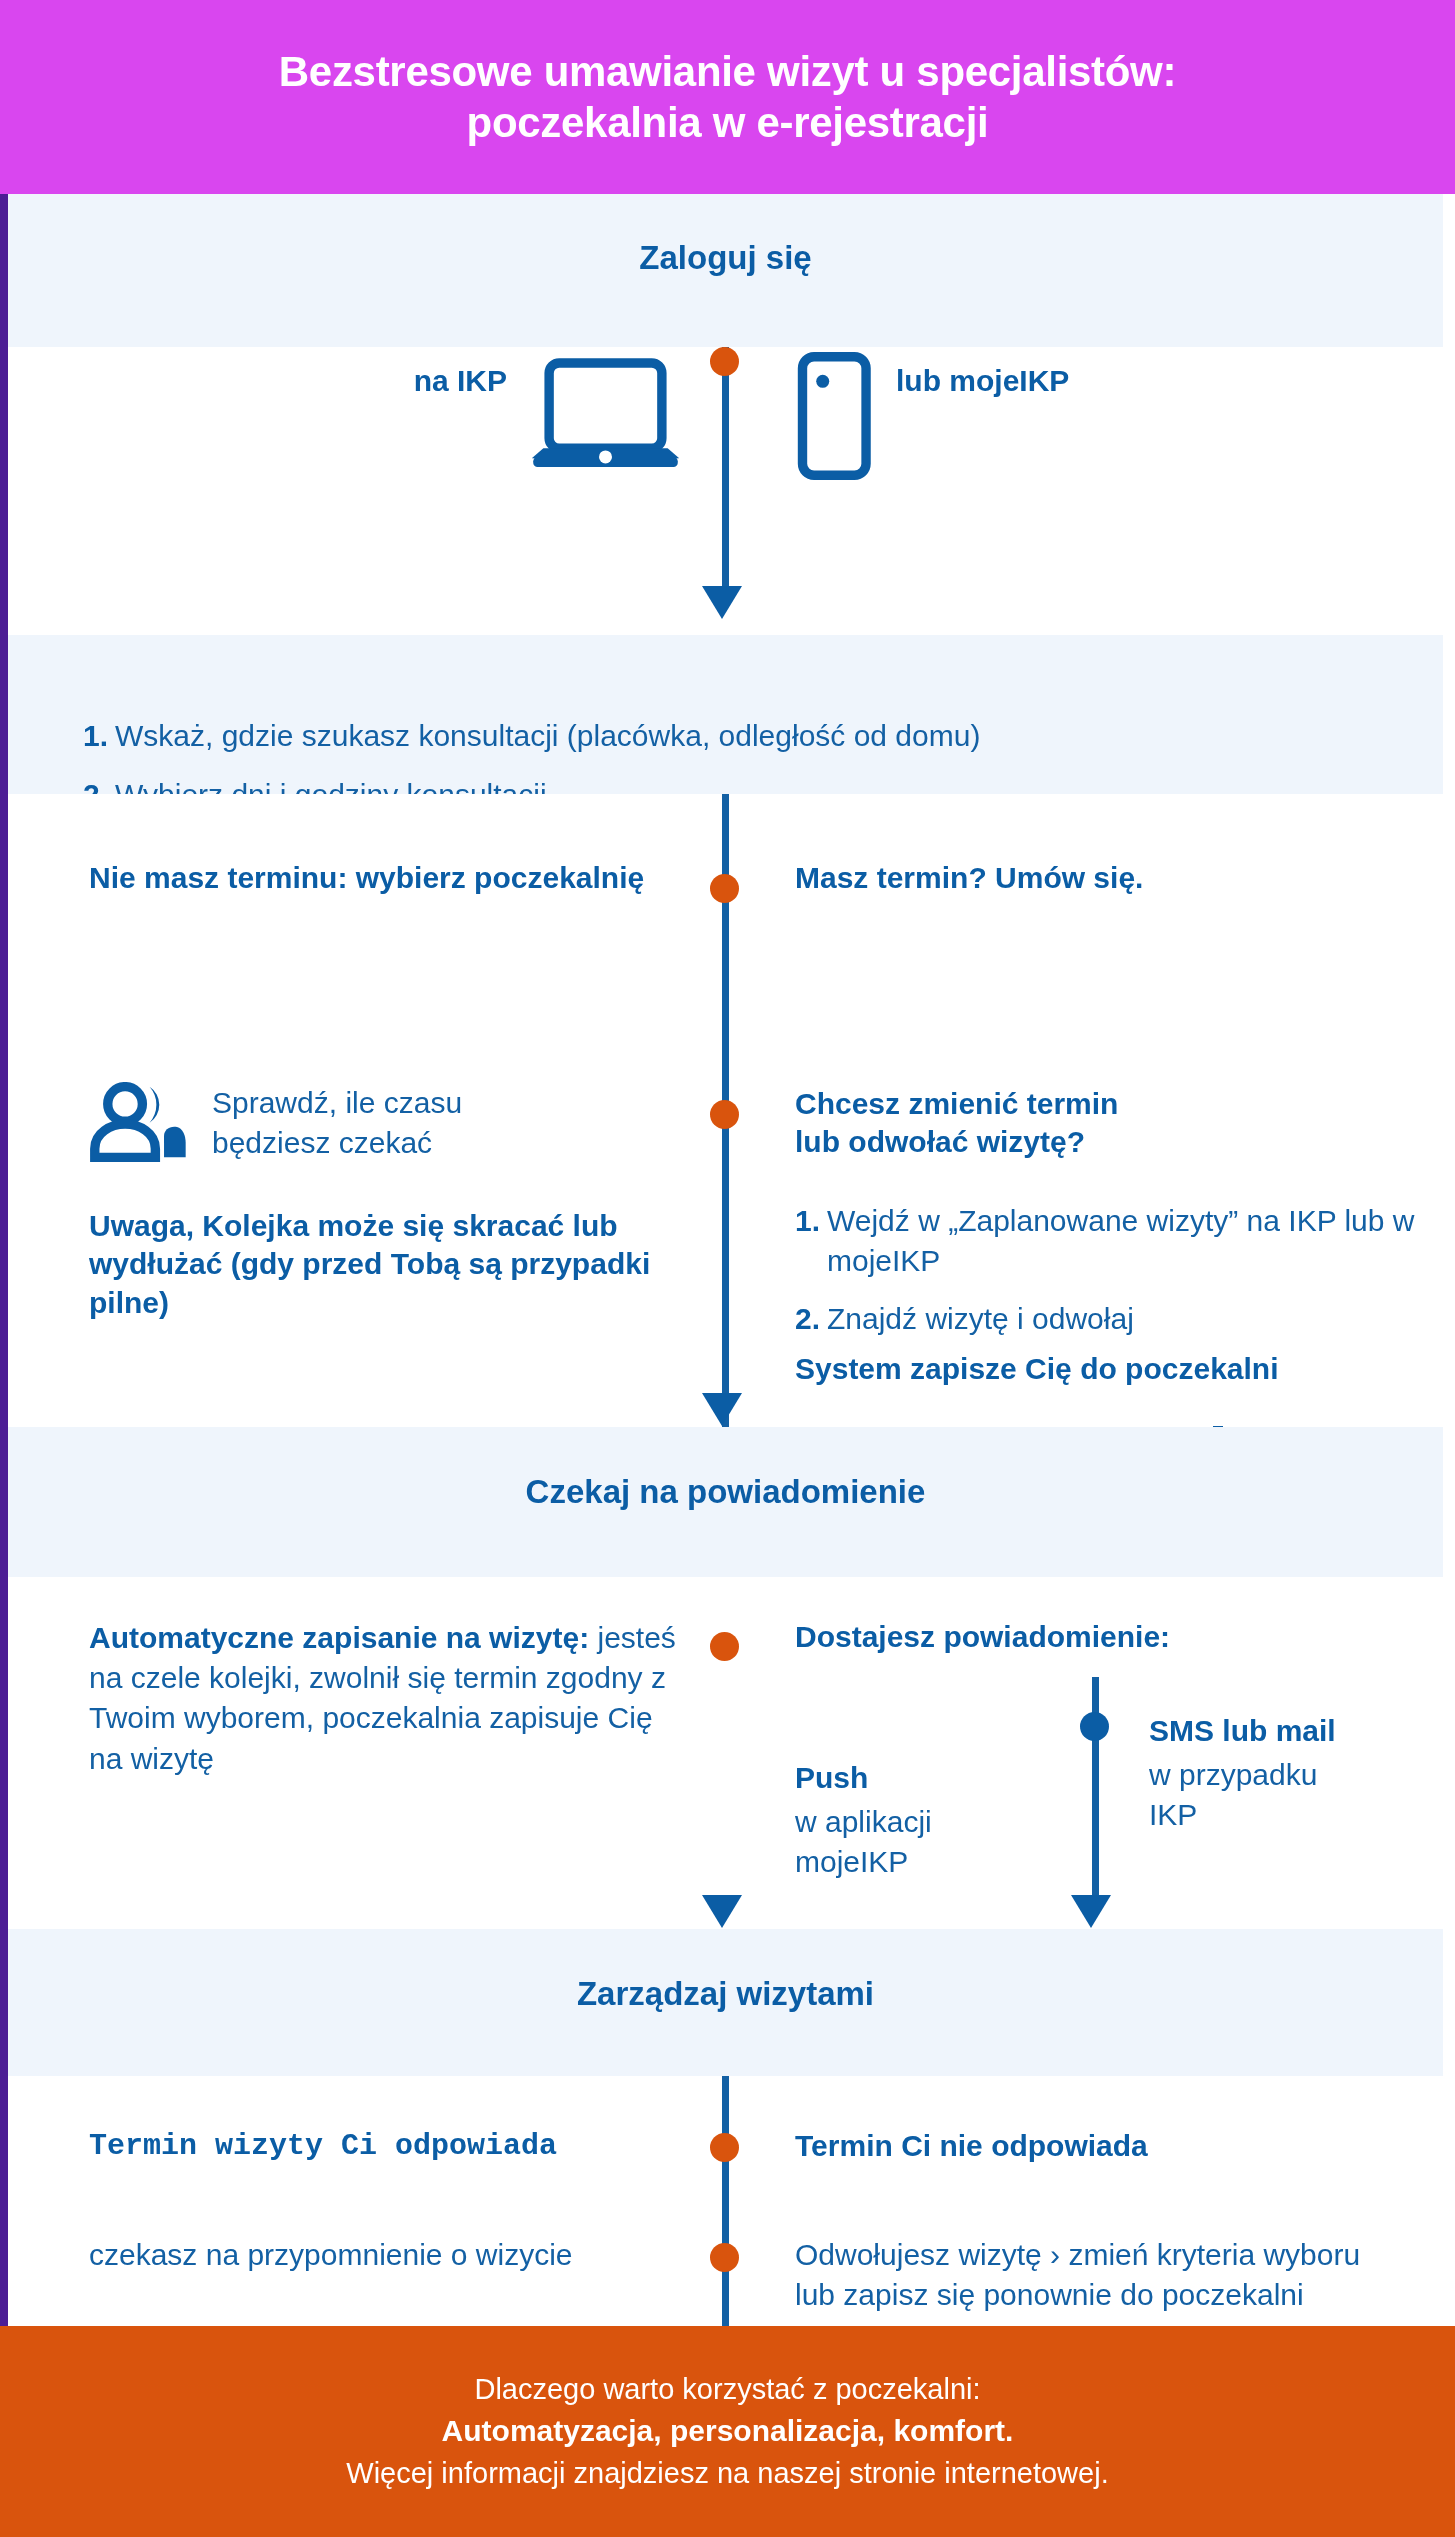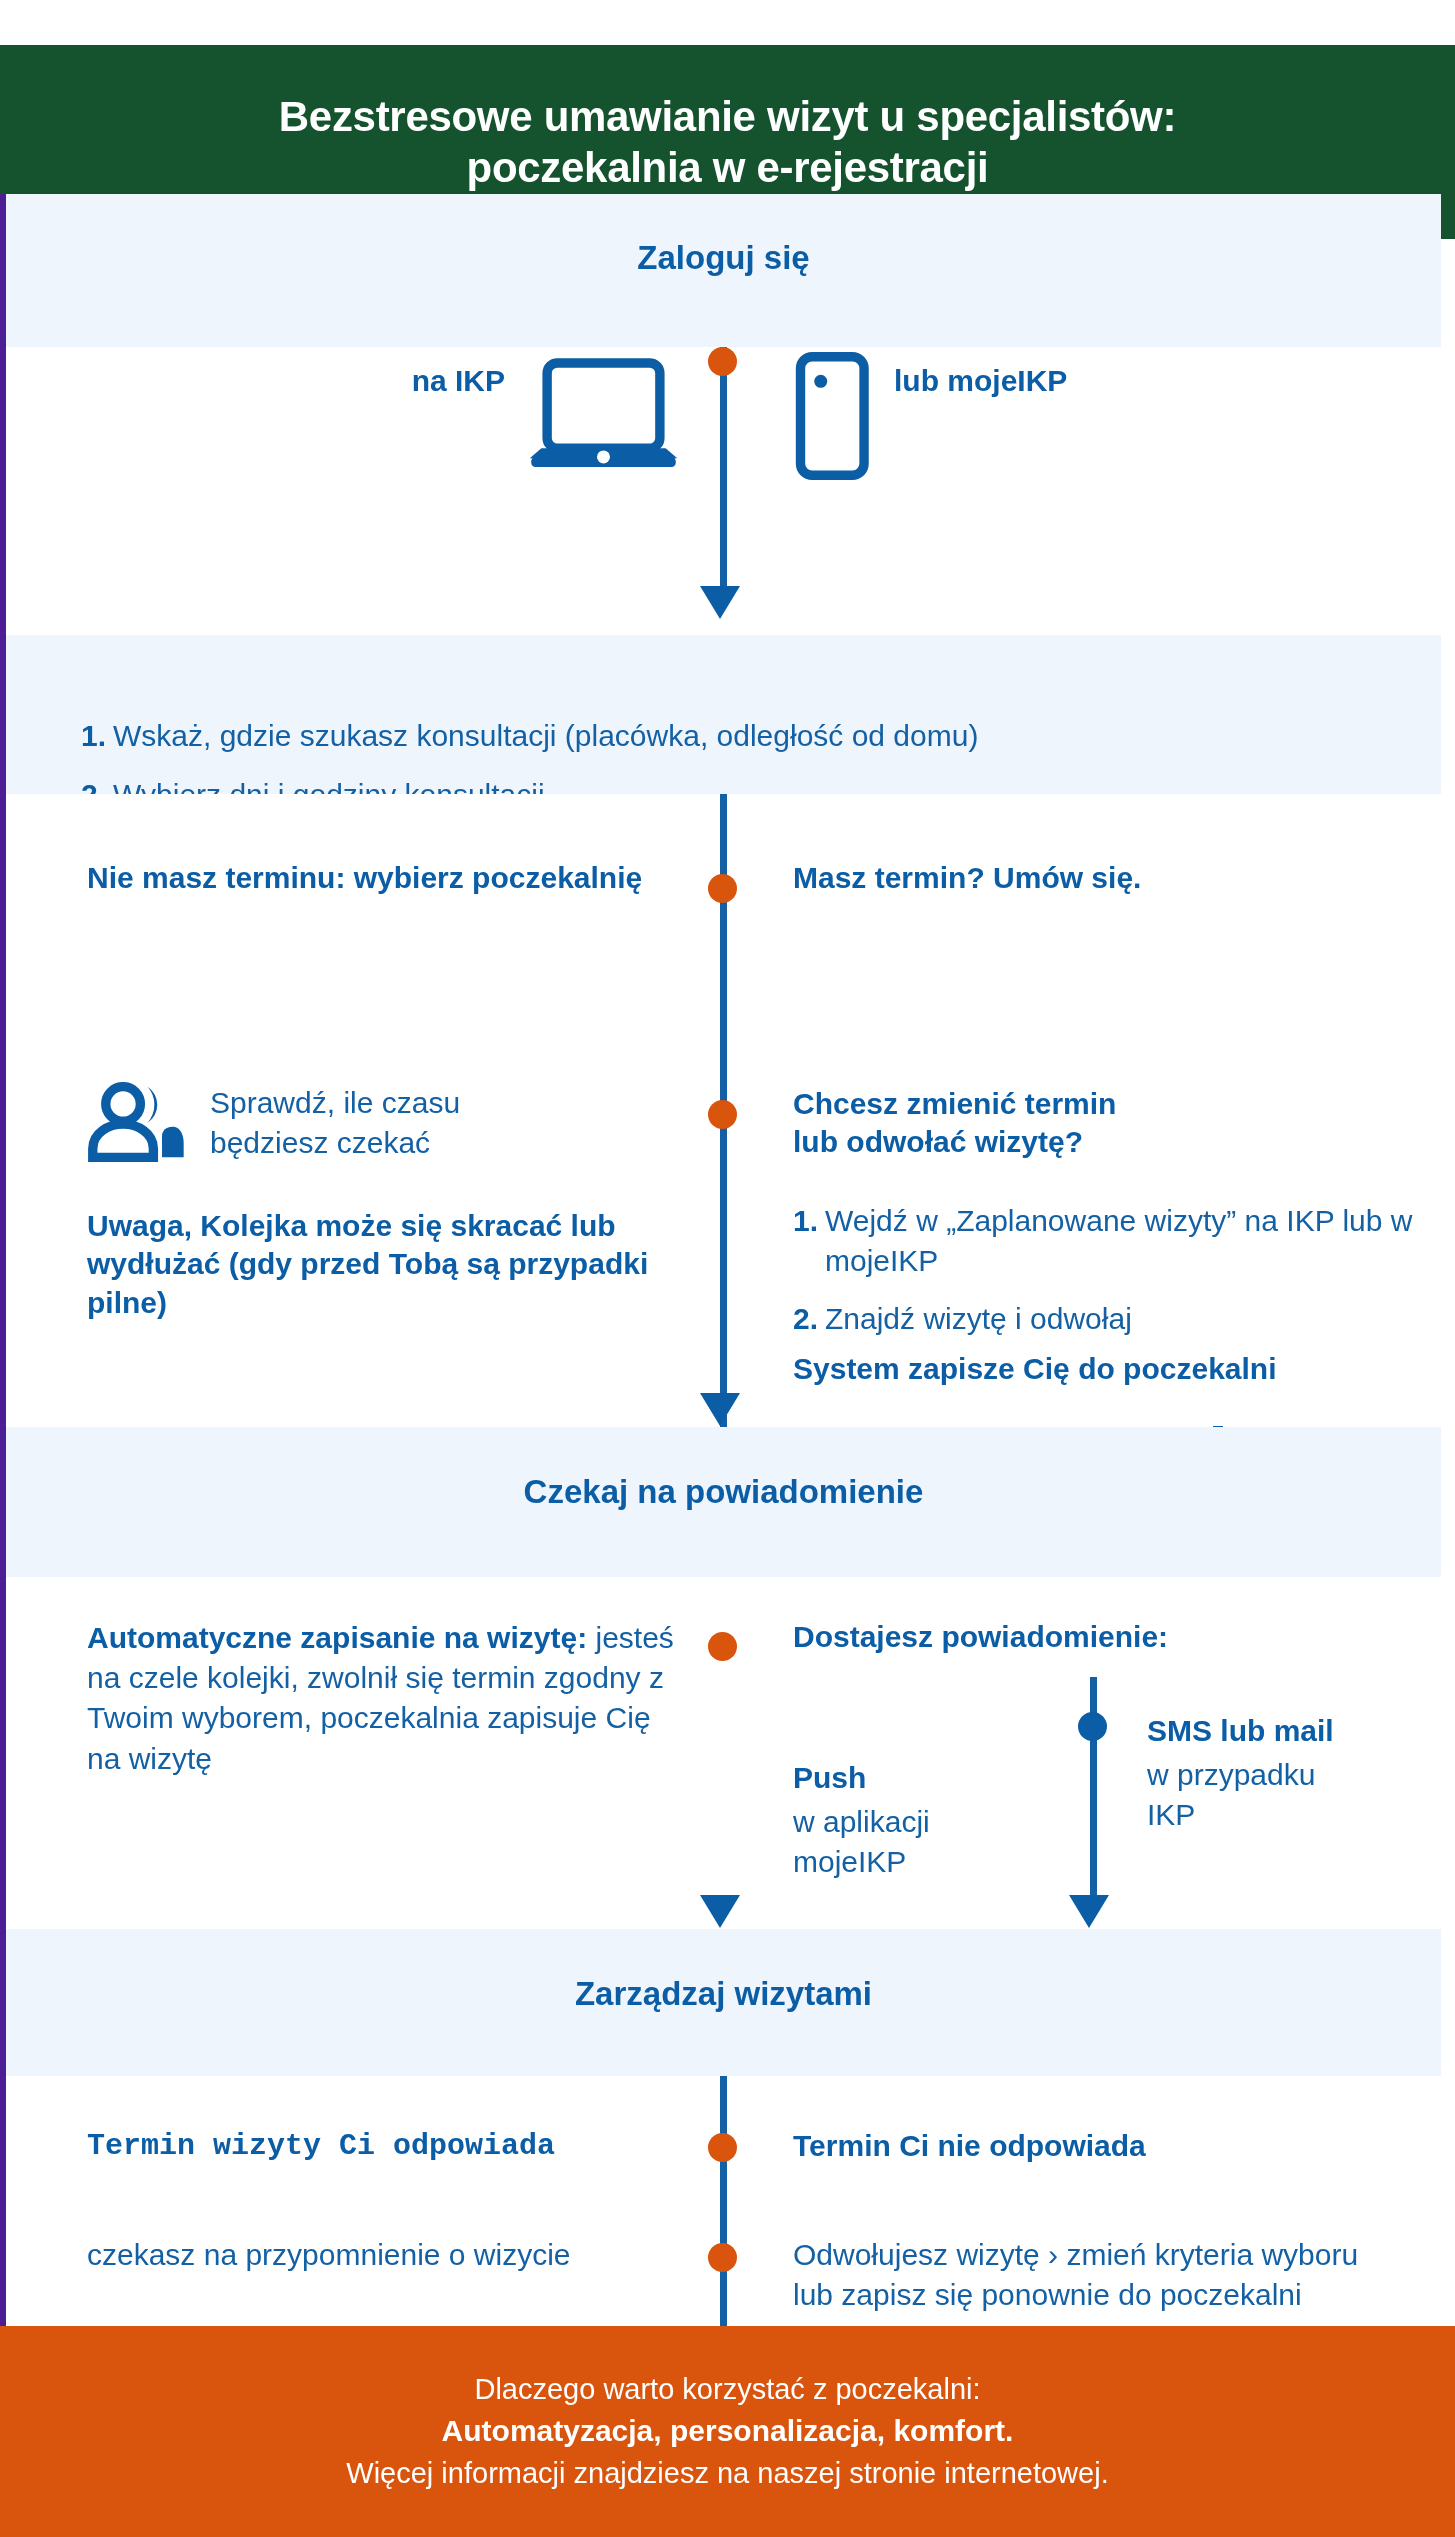--- a/index.html
+++ b/index.html
@@ -14,42 +14,41 @@
     height: 2538px;
     background: #ffffff;
     overflow: hidden;
   }
 
   
   .header {
     position: absolute;
     left: 0; top: 0;
     width: 1455px; height: 194px;
-    background: #14532d;
+    background: #d946ef;
     display: flex;
     align-items: center;
     justify-content: center;
     text-align: center;
     padding: 0 87px;
-    margin-top: 45px;
   }
   .header h1 {
     color: #ffffff;
     font-size: 42px;
     font-weight: bold;
     line-height: 1.22;
     letter-spacing: -0.3px;
   }
 
   
   .frame {
     position: absolute;
     left: 0; top: 194px;
     width: 1223px; height: 2132px;
-    border-left: 6px solid #4c1d95;
+    border-left: 8px solid #4c1d95;
     border-right: 10px solid #0B5DA5;
     background: #ffffff;
   }
   .band {
     position: absolute;
     left: 0;
     width: 1435px;
     background: #EFF5FC;
   }
   .white {

